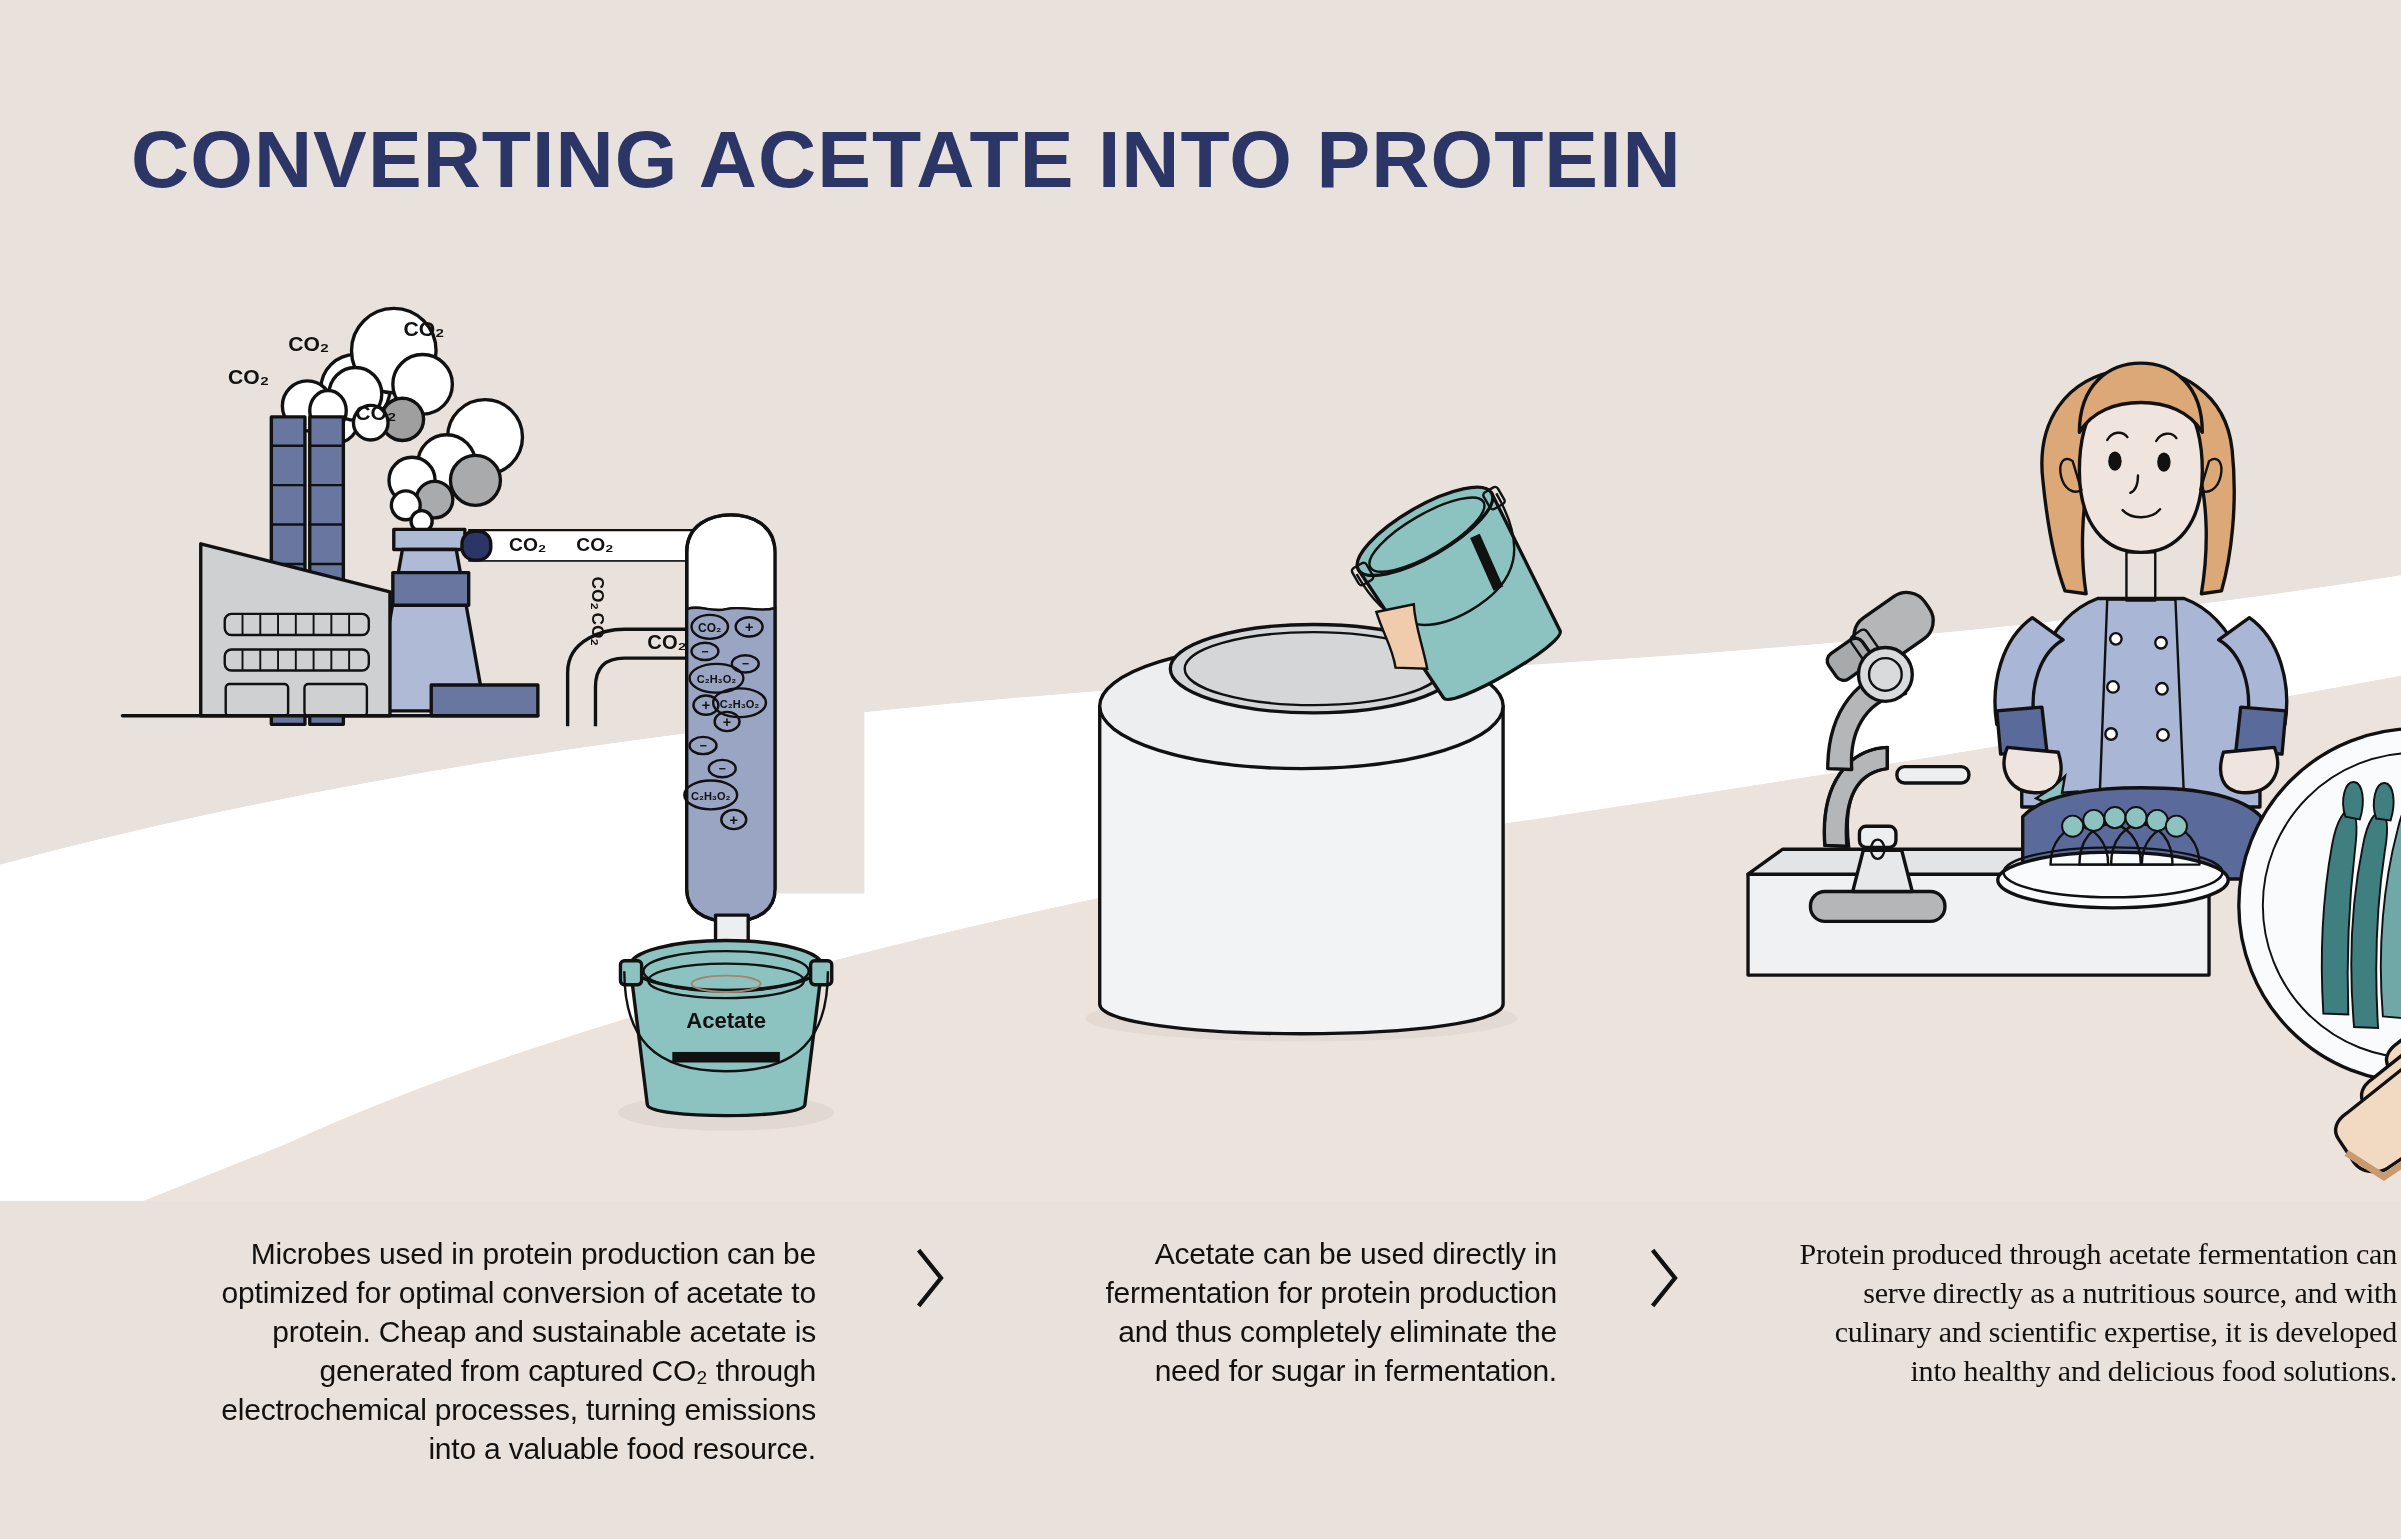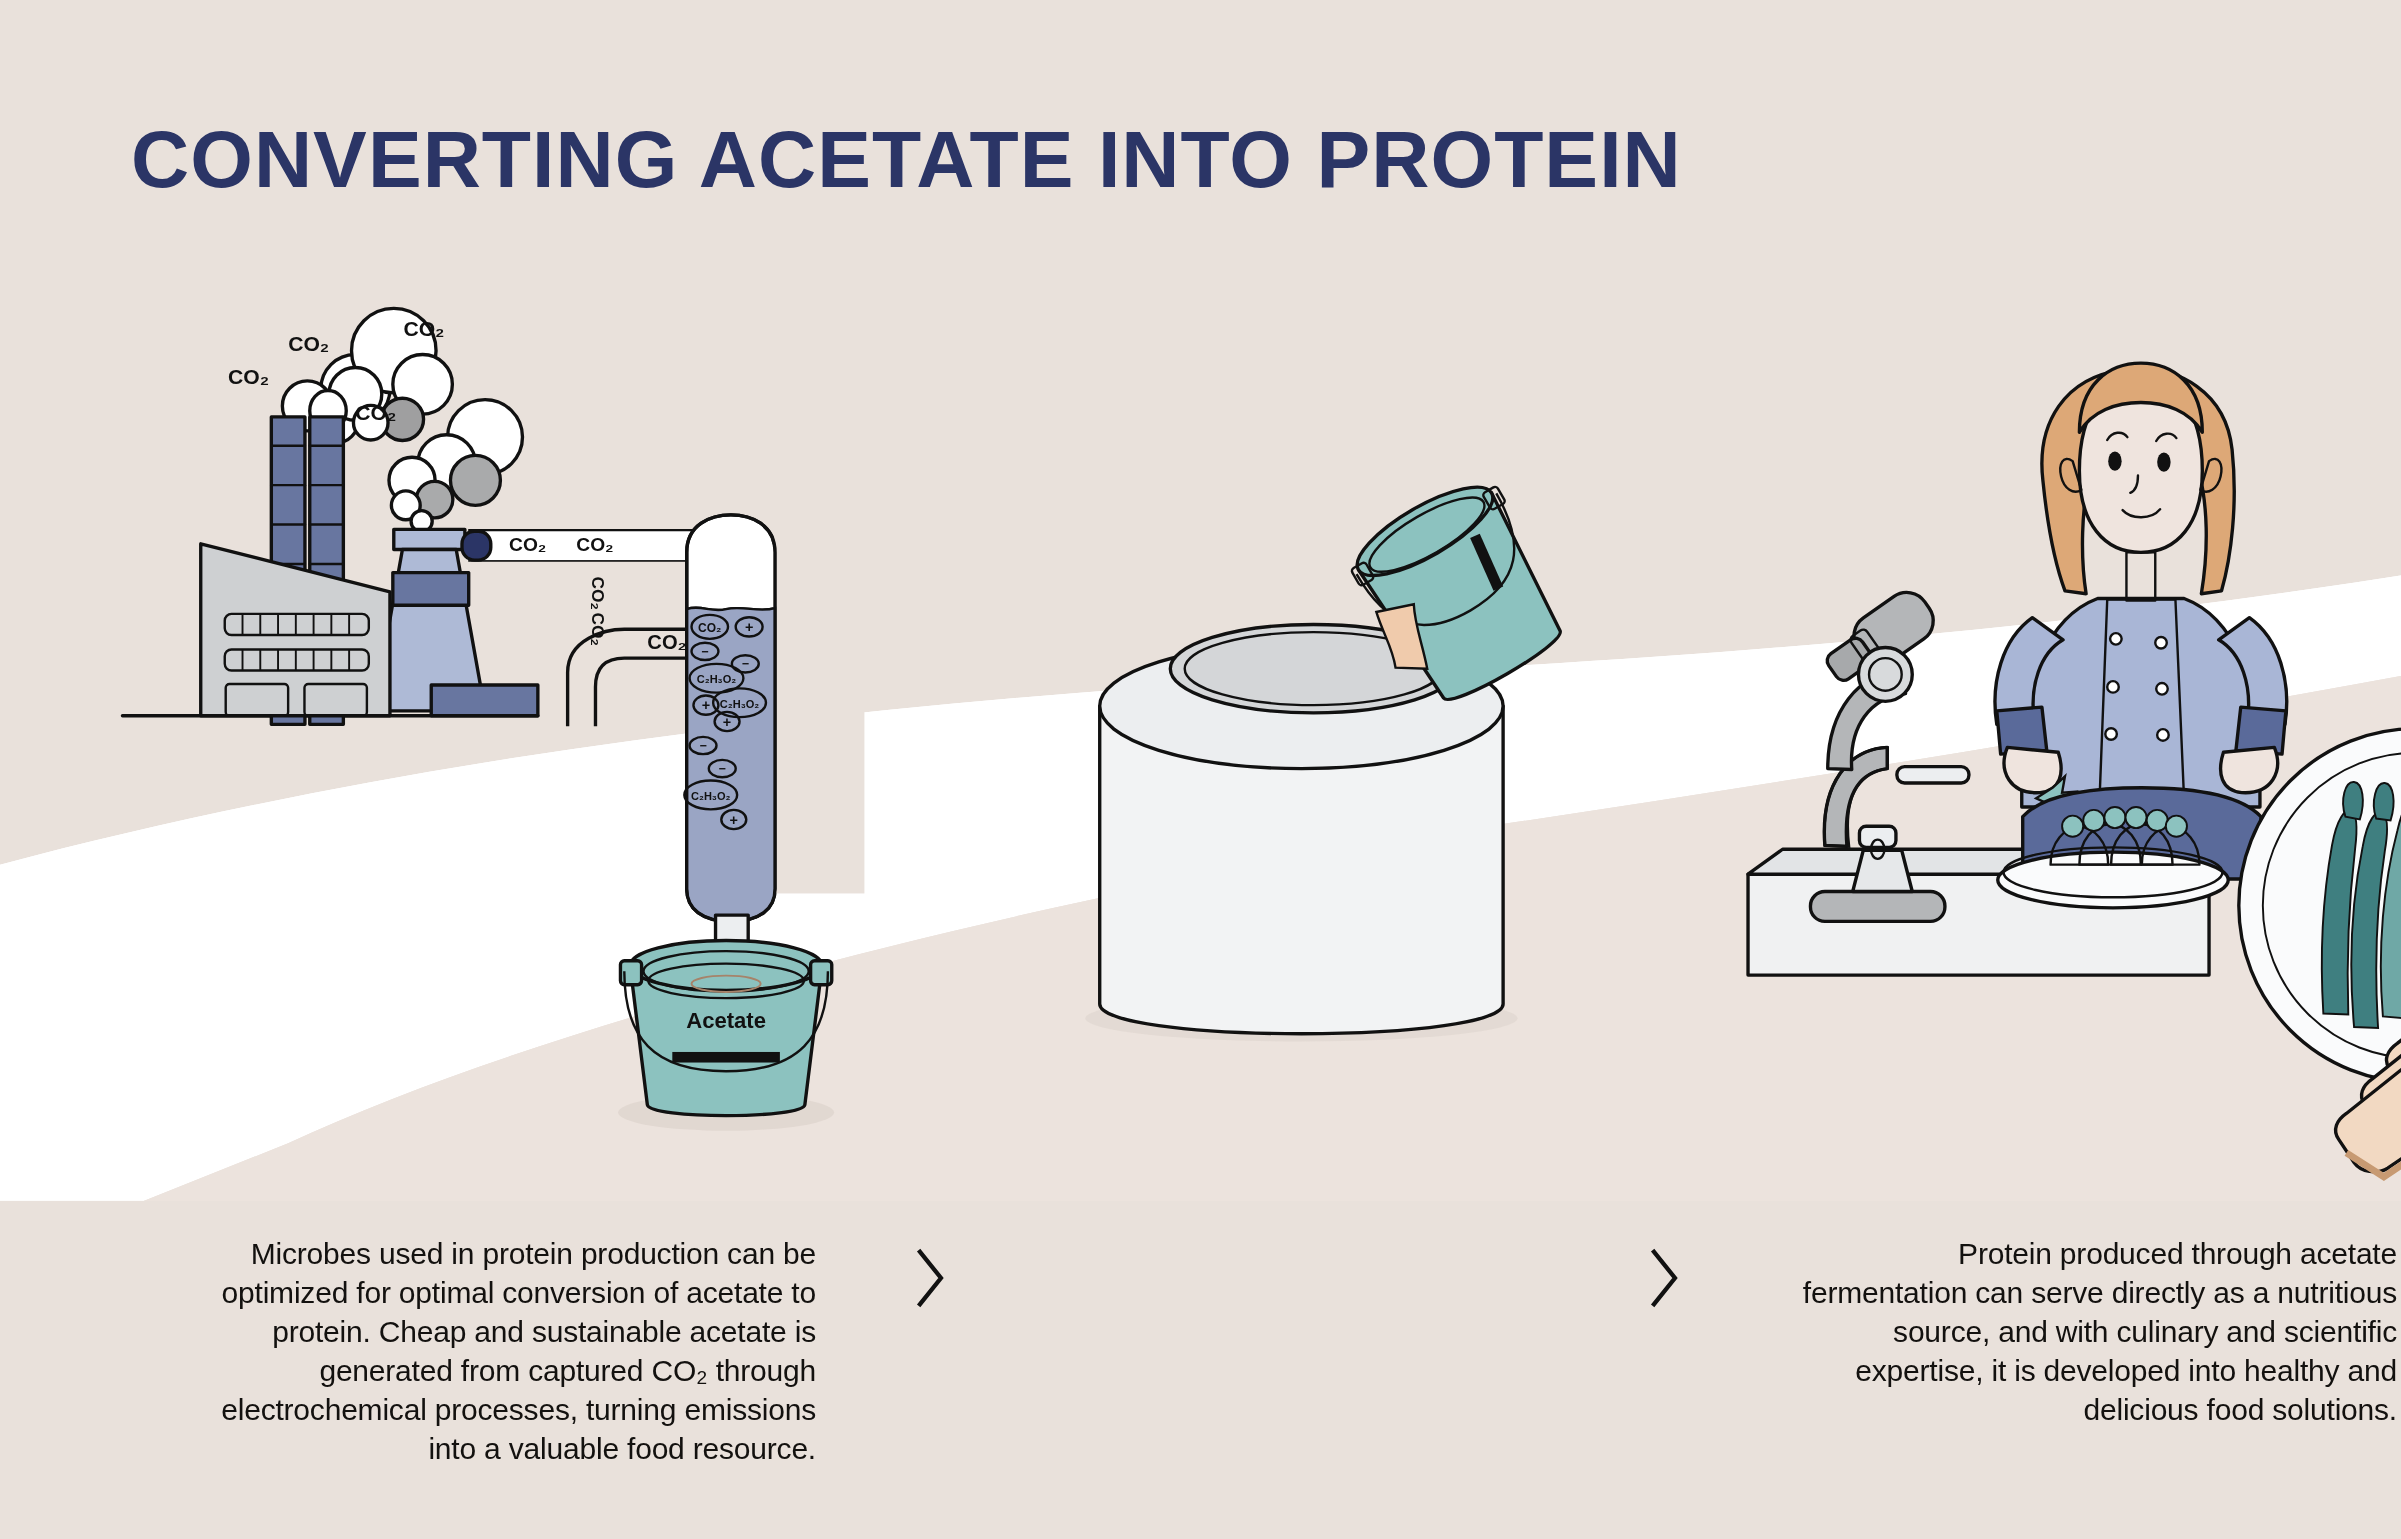--- a/index.html
+++ b/index.html
@@ -28,21 +28,21 @@
     position:absolute;top:0;
     font-size:30px;
     line-height:1.30;
     color:#13110f;
     font-family:"Liberation Sans", sans-serif;
     letter-spacing:-0.2px;
     text-align:right;
   }
   .cap.c0{left:182px;width:634px;}
   .cap.c1{left:1067px;width:490px;}
-  .cap.c2{left:1797px;width:600px;}
+  .cap.c2{left:1797px;width:600px;font-family:Liberation Serif, serif;}
   .chev{position:absolute;top:12.5px;width:34px;height:62px;}
   .chev.v0{left:913px;}
   .chev.v1{left:1647px;}
 </style>
 </head>
 <body>
 
 <svg id="bg-wave" viewBox="0 0 6701 3206" preserveAspectRatio="none">
   <rect x="0" y="0" width="6701" height="3206" fill="#e9e1db"></rect>
 
@@ -477,19 +477,20 @@
   </g>
 </svg>
 
 <div id="page-title">CONVERTING ACETATE INTO PROTEIN</div>
 
 <div id="captions">
   <div class="cap c0">Microbes used in protein production can be optimized for optimal conversion of acetate to protein. Cheap and sustainable acetate is generated from captured CO₂ through electrochemical processes, turning emissions into a valuable food resource.</div>
   <svg class="chev v0" viewBox="0 0 70 130">
     <path d="M14 10 L58 65 L14 120" fill="none" stroke="#111" stroke-width="9" stroke-linecap="square" stroke-linejoin="miter"></path>
   </svg>
+  <div class="cap c1">Acetate can be used directly in fermentation for protein production and thus completely eliminate the need for sugar in fermentation.</div>
   <svg class="chev v1" viewBox="0 0 70 130">
     <path d="M14 10 L58 65 L14 120" fill="none" stroke="#111" stroke-width="9" stroke-linecap="square" stroke-linejoin="miter"></path>
   </svg>
   <div class="cap c2">Protein produced through acetate fermentation can serve directly as a nutritious source, and with culinary and scientific expertise, it is developed into healthy and delicious food solutions.</div>
 
 </div>
 
 
 </body></html>

